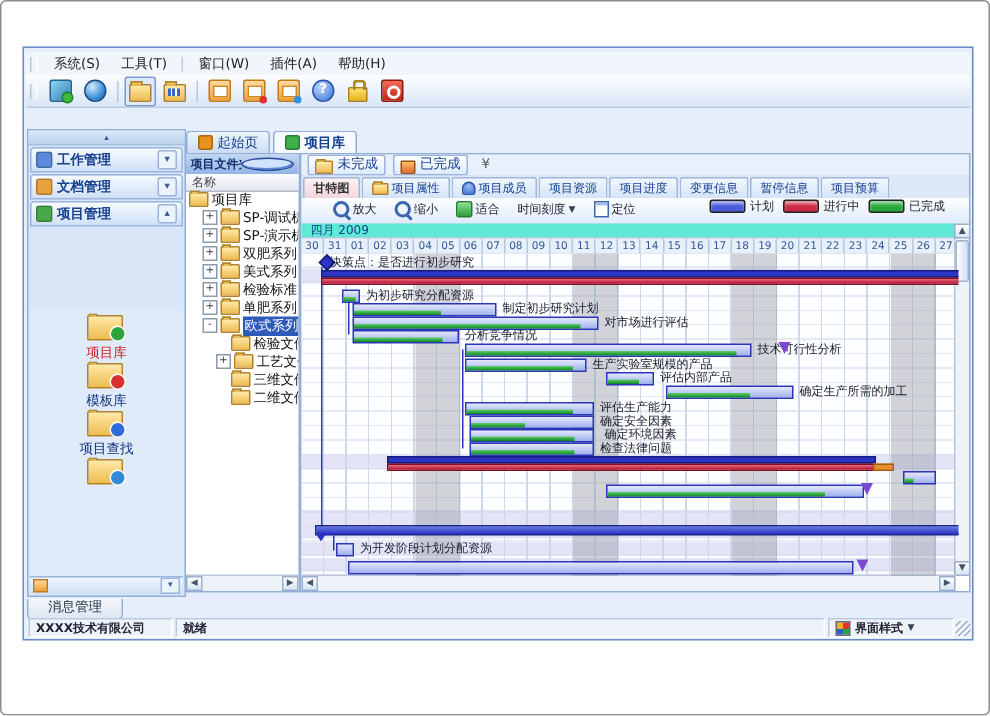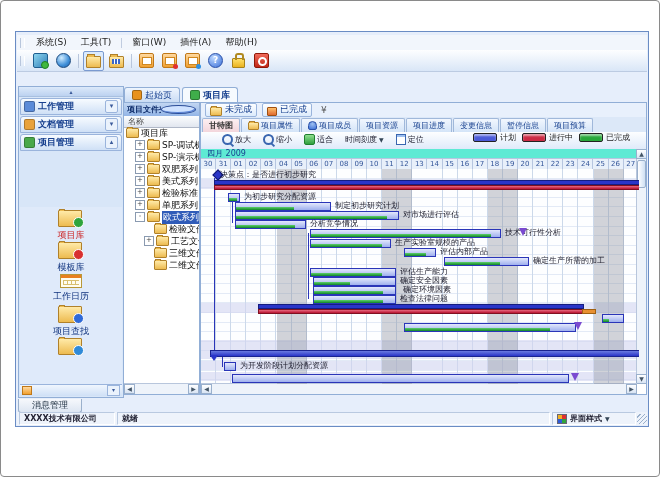--- a/index.html
+++ b/index.html
@@ -214,24 +214,20 @@
             </div>
             <div class="sb-ilabel">项目库</div>
           </div>
           <div class="sb-item">
             <div class="big-folder mini-folder" style="width: 22px; height: 15px;">
               <div class="badge" style="background: rgb(216, 48, 48);"></div>
             </div>
             <div class="sb-ilabel">模板库</div>
           </div>
           <div class="sb-item">
-            <div class="cal-icon"></div>
-            <div class="sb-ilabel">工作日历</div>
-          </div>
-          <div class="sb-item">
             <div class="big-folder mini-folder" style="width: 22px; height: 15px;">
               <div class="badge" style="background: rgb(47, 106, 216);"></div>
             </div>
             <div class="sb-ilabel">项目查找</div>
           </div>
           <div class="sb-item">
             <div class="big-folder mini-folder" style="width: 22px; height: 15px;">
               <div class="badge" style="background: rgb(47, 138, 216);"></div>
             </div>
           </div>

